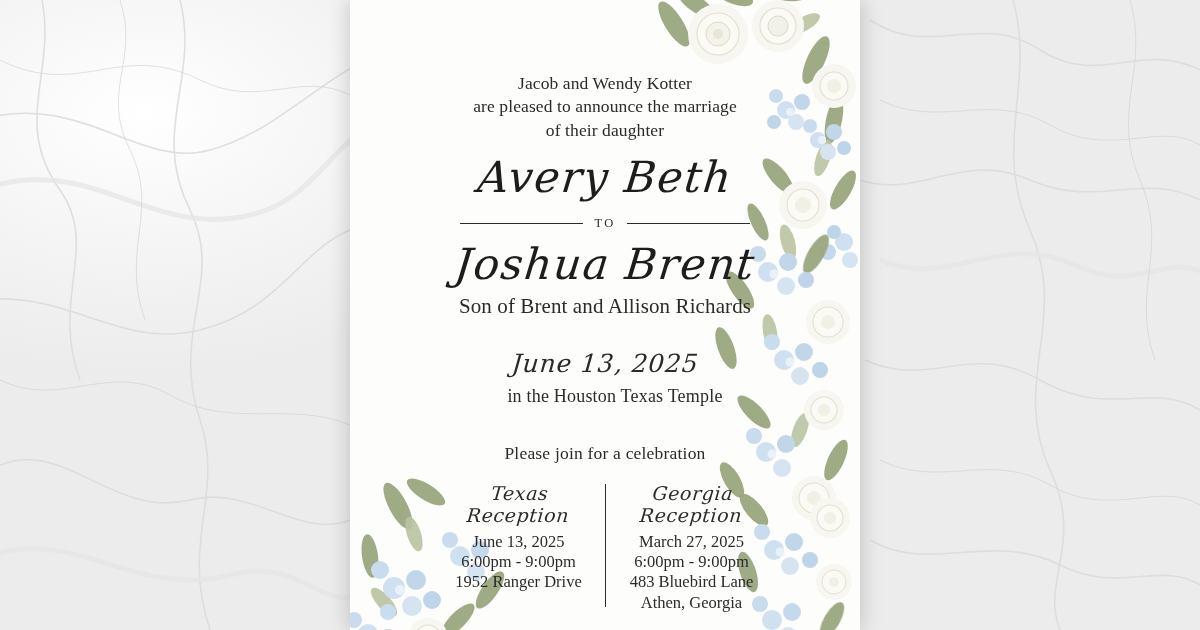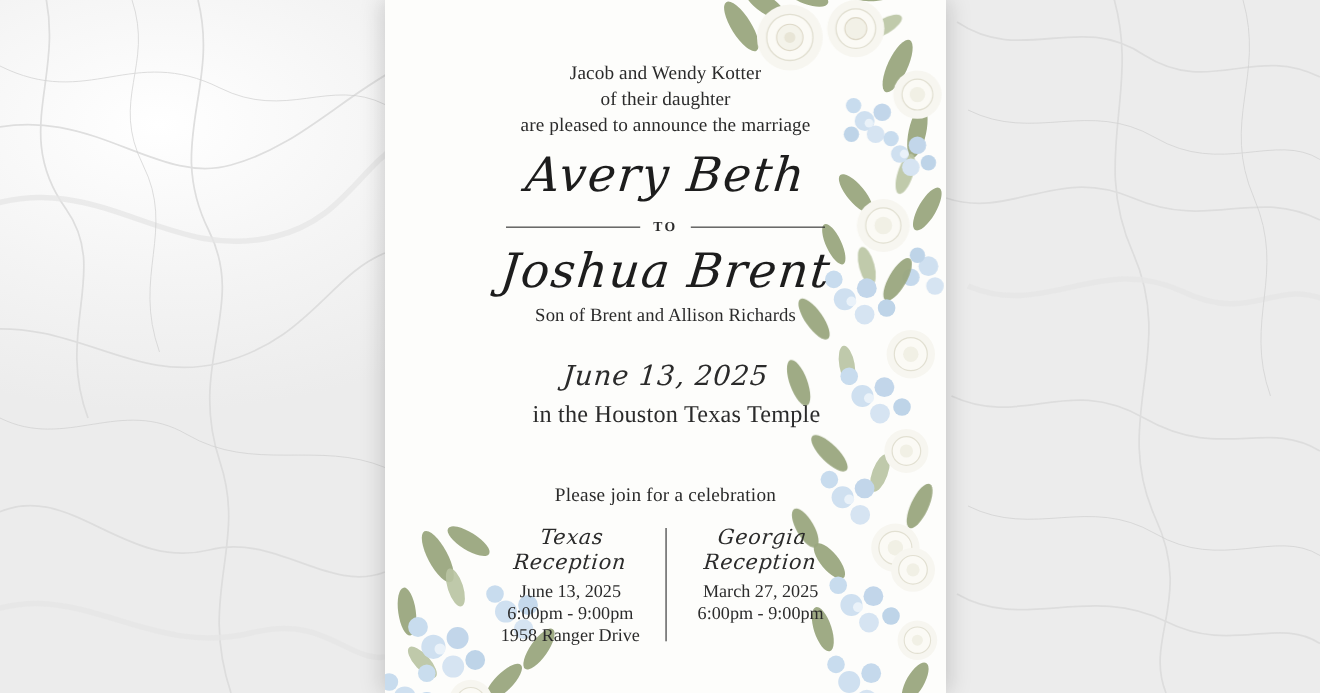--- a/index.html
+++ b/index.html
@@ -42,21 +42,21 @@
     box-shadow: -6px 0 18px rgba(0,0,0,0.10), 6px 0 18px rgba(0,0,0,0.10);
     overflow: hidden;
   }
   .card-inner {
     position: absolute;
     inset: 0;
     z-index: 5;
     display: flex;
     flex-direction: column;
     align-items: center;
-    padding-top: 55px;
+    padding-top: 72px;
     color: #2b2b2b;
   }
 
   .parents {
     font-size: 17.5px;
     line-height: 1.33;
     text-align: center;
     letter-spacing: .1px;
     max-width: 400px;
   }
@@ -74,59 +74,58 @@
   .script-name.second {
     margin-top: 2px;
   }
 
   .to-row {
     display: flex;
     align-items: center;
     justify-content: flex-end;
     width: 290px;
     margin: 14px 0 6px;
-    font-weight: bold;
   }
   .to-row .rule {
     flex: 1;
     height: 1px;
     background: #2b2b2b;
   }
   .to-row .to-label {
     font-size: 12.5px;
     letter-spacing: 2.2px;
     padding: 0 12px;
     color: #2b2b2b;
   }
 
   .son-line {
-    font-size: 17px;
+    font-size: 21px;
     margin-top: 5px;
     letter-spacing: .1px;
   }
 
   .date-script {
     font-family: "DejaVu Serif", serif;
     font-style: italic;
     font-size: 25px;
     letter-spacing: .8px;
     transform: skewX(-5deg);
     margin-top: 30px;
   }
 
   .venue {
-    font-size: 22px;
+    font-size: 18px;
     margin-top: 8px;
     letter-spacing: .2px;
     margin-left: 20px;
   }
 
   .celebration {
     font-size: 17.5px;
-    margin-top: 49px;
+    margin-top: 36px;
     letter-spacing: .2px;
   }
 
   .receptions {
     display: flex;
     margin-top: 18px;
     align-items: stretch;
   }
   .rcol {
     width: 152px;
@@ -388,22 +387,22 @@
         <circle cx="88" cy="168" r="20" fill="#f7f6f0"></circle>
         <circle cx="88" cy="168" r="13" fill="#fbfaf5" stroke="#e2e0d2" stroke-width="1.1"></circle>
         <circle cx="88" cy="168" r="6" fill="#f1f0e5"></circle>
       </g>
     </svg>
 
     <div class="card-inner">
 
       <div class="parents">
         <div>Jacob and Wendy Kotter</div>
+        <div>are pleased to announce the marriage</div>
         <div>of their daughter</div>
-        <div>are pleased to announce the marriage</div>
       </div>
 
       <div class="script-name">Avery Beth</div>
 
       <div class="to-row">
         <span class="rule"></span>
         <span class="to-label">TO</span>
         <span class="rule"></span>
       </div>
 
@@ -413,25 +412,27 @@
       <div class="date-script">June 13, 2025</div>
       <div class="venue">in the Houston Texas Temple</div>
 
       <div class="celebration">Please join for a celebration</div>
 
       <div class="receptions">
         <div class="rcol">
           <div class="rtitle">Texas Reception</div>
           <div class="rline">June 13, 2025</div>
           <div class="rline">6:00pm - 9:00pm</div>
-          <div class="rline">1958 Ranger Drive</div>
+          <div class="rline">1952 Ranger Drive</div>
         </div>
         <div class="rdivider"></div>
         <div class="rcol">
           <div class="rtitle">Georgia Reception</div>
           <div class="rline">March 27, 2025</div>
           <div class="rline">6:00pm - 9:00pm</div>
+          <div class="rline">483 Bluebird Lane</div>
+          <div class="rline">Athen, Georgia</div>
         </div>
       </div>
 
     </div>
   </div>
 </div>
 
 </body></html>

